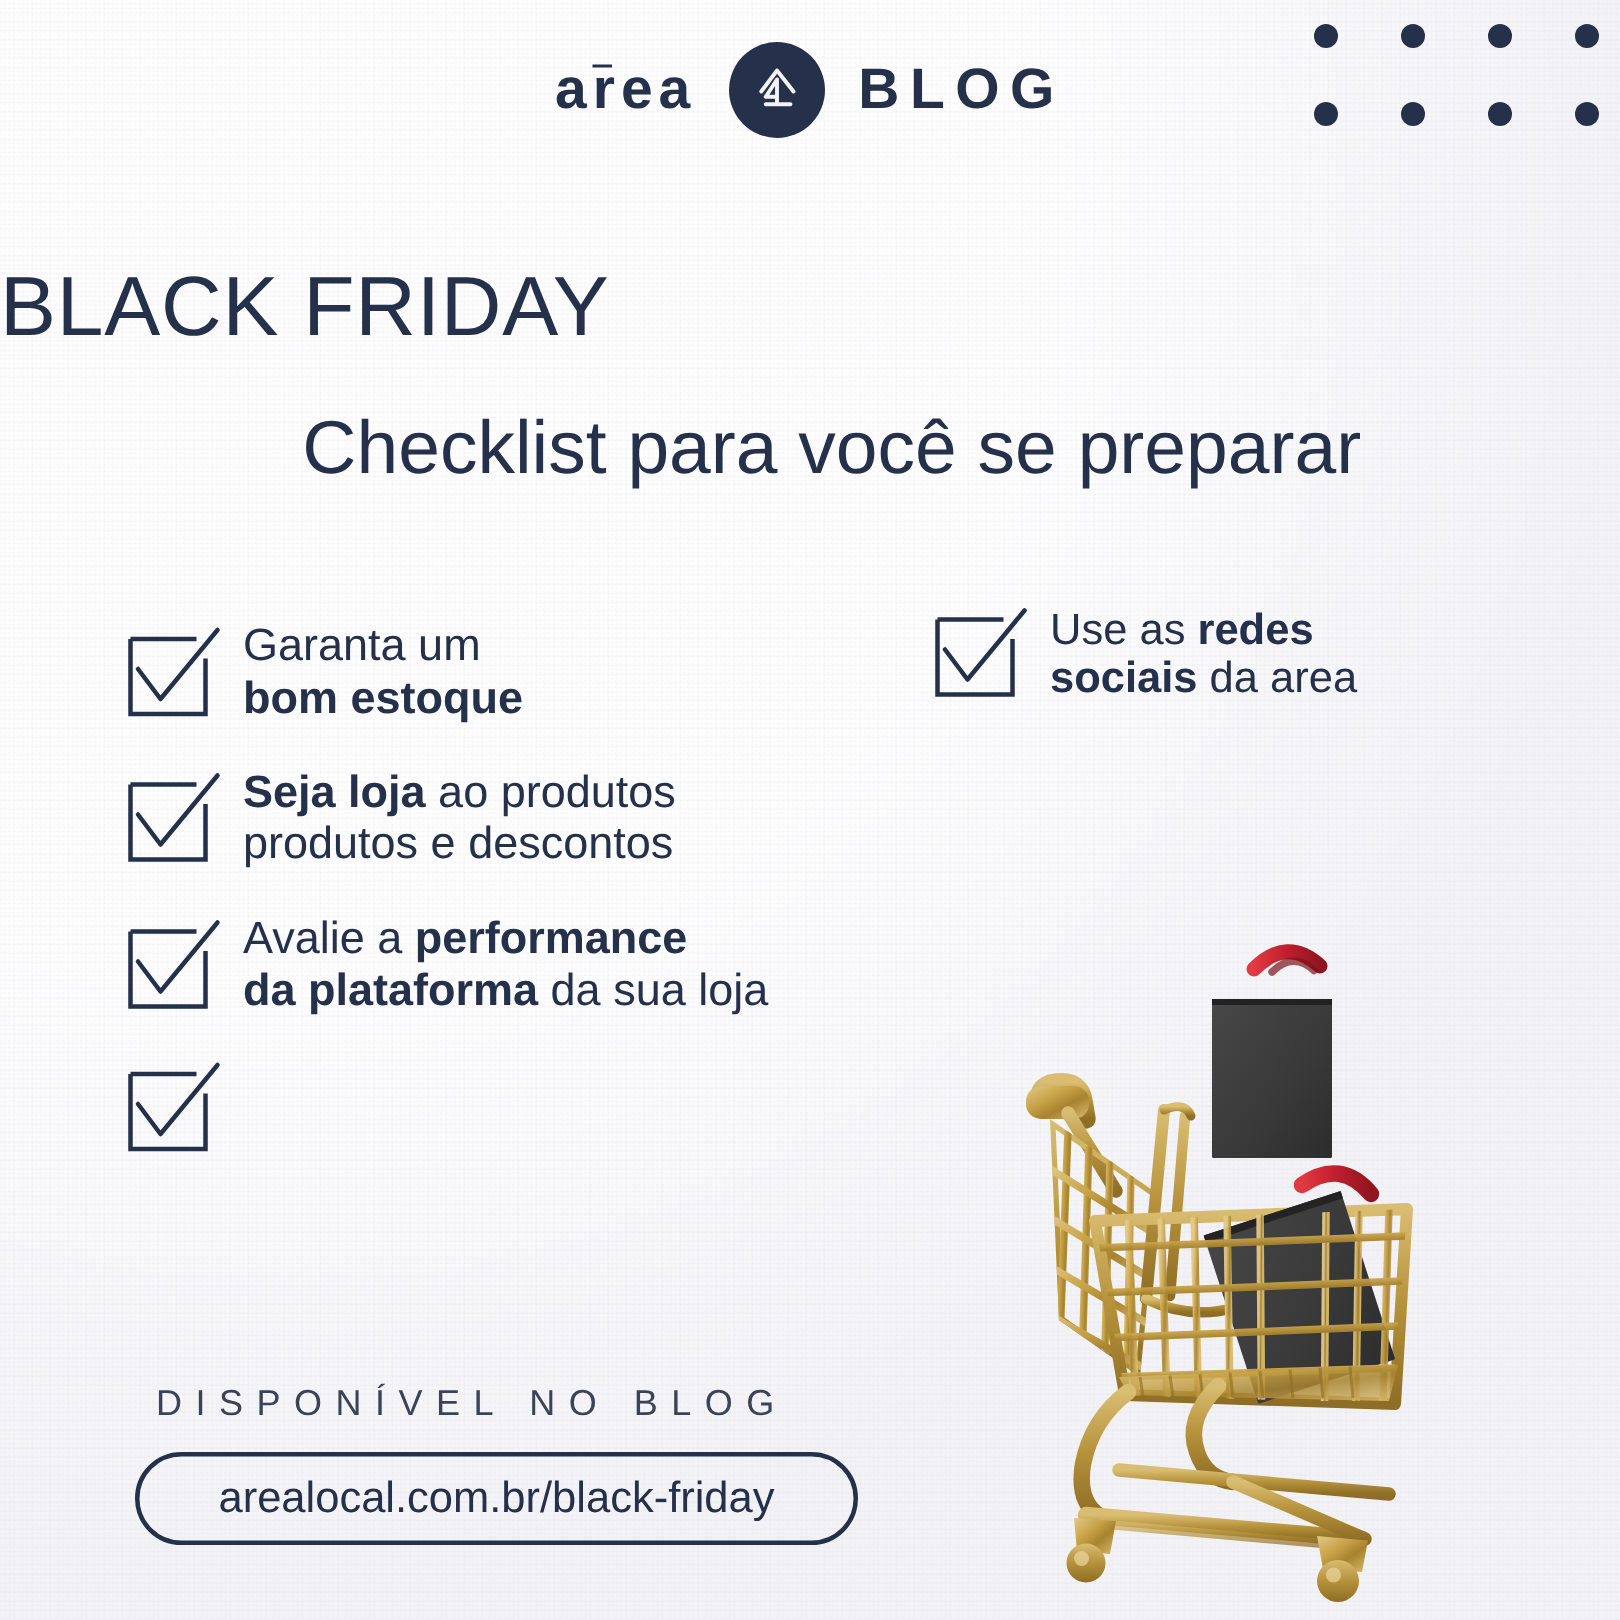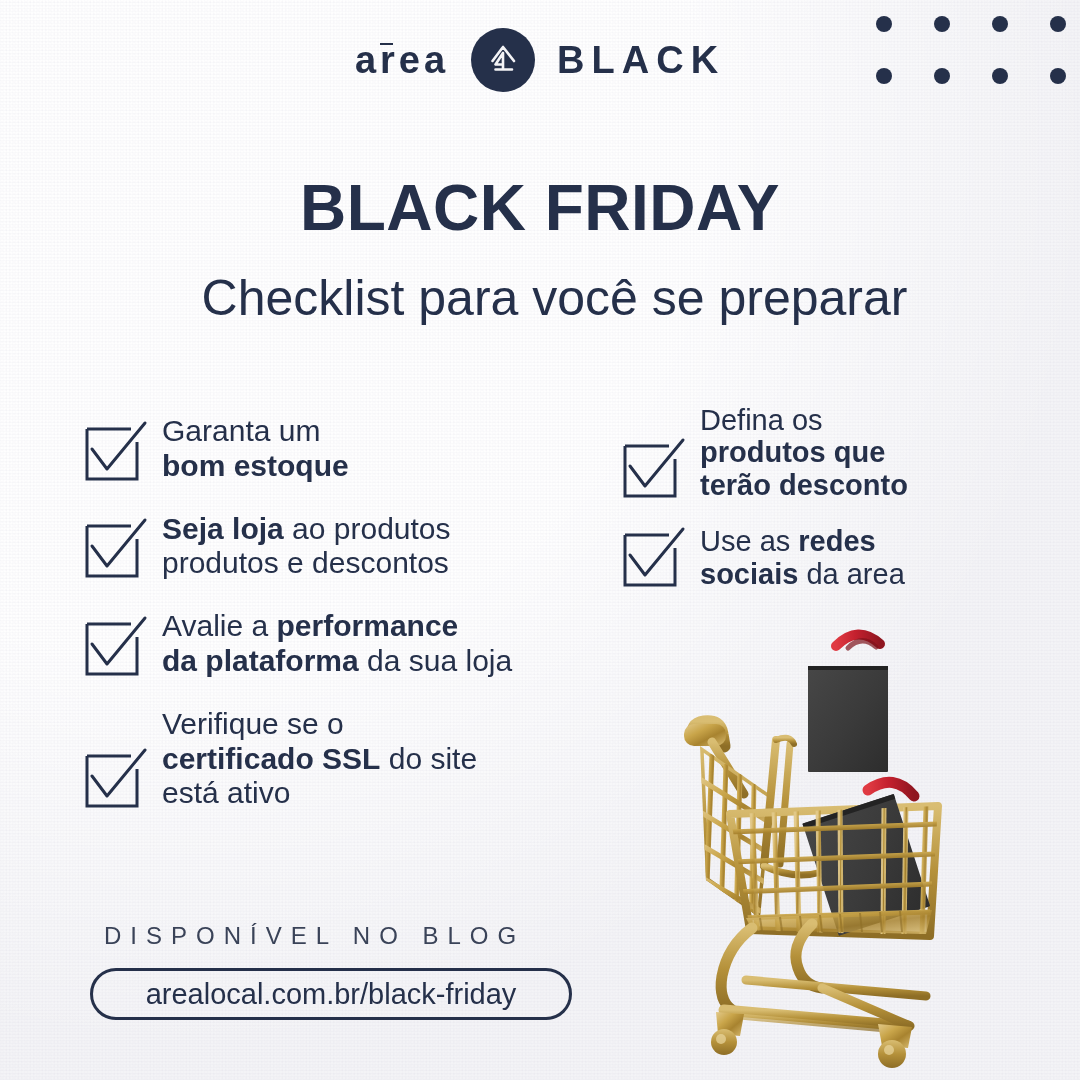--- a/index.html
+++ b/index.html
@@ -50,50 +50,50 @@
   }
 
   
   #dots{position:absolute;top:16px;right:14px;display:grid;
     grid-template-columns:repeat(4,16px);grid-template-rows:repeat(2,16px);
     column-gap:42px;row-gap:36px;}
   .dot{width:16px;height:16px;border-radius:50%;background:#25304a;}
 
   
   #title{
-    position:absolute;top:176px;left:0;right:0;text-align:center;
-    font-size:64px;font-weight:700;letter-spacing:.5px;line-height:1;
+    position:absolute;top:176px;left:0;right:0;text-align:left;
+    font-size:56px;font-weight:400;letter-spacing:.5px;line-height:1;
     color:#25304a;
   }
   #subtitle{
     position:absolute;top:272px;left:0;right:0;text-align:center;
     font-size:50px;font-weight:400;line-height:1.05;color:#25304a;padding-left:29px;
   }
 
   
   .col{position:absolute;}
   #col-left{left:84px;top:412px;width:540px;}
   #col-right{left:622px;top:402px;width:420px;}
 
-  .check-item{display:flex;align-items:flex-end;gap:16px;margin-bottom:26px;}
+  .check-item{display:flex;align-items:center;gap:16px;margin-bottom:26px;}
   #col-right .check-item{margin-bottom:22px;}
   .cbox{flex:0 0 auto;width:62px;height:62px;position:relative;margin-top:4px;}
   .cbox svg{display:block;overflow:visible;}
   .ctext{font-size:30px;line-height:1.16;padding-top:2px;color:#25304a;}
   #col-right .ctext{font-size:29px;line-height:1.12;}
   .ctext b{font-weight:700;}
 
   
   #blog-label{
     position:absolute;left:104px;top:922px;
     font-size:24px;letter-spacing:9px;font-weight:400;color:#3a4358;
   }
   #blog-pill{
     position:absolute;left:90px;top:968px;
-    width:482px;height:52px;border:3px solid #25304a;border-radius:34px;
+    width:482px;height:62px;border:3px solid #25304a;border-radius:34px;
     display:flex;align-items:center;justify-content:center;
     font-size:29px;color:#25304a;box-sizing:border-box;
   }
 
   
   #cart-art{position:absolute;left:660px;top:618px;width:420px;height:462px;}
   #cart-art svg{display:block;}
 </style>
 </head>
 <body>
@@ -116,21 +116,21 @@
   <div id="brand">
     <span class="brand-word left">
       <span>area</span>
       <span class="macron"></span>
     </span>
     <span id="logo-mark">
       <svg width="40" height="40" viewBox="0 0 40 40" aria-hidden="true">
         <path d="M20 7 L31 21 M20 7 L9.5 21 M20 13 L12.5 24.5 L20 24.5 M12.5 29.5 L29 29.5 M20 13 L20 29.5" fill="none" stroke="#f3f3f6" stroke-width="2.6" stroke-linecap="round" stroke-linejoin="round"></path>
       </svg>
     </span>
-    <span class="brand-word right">BLACK</span>
+    <span class="brand-word right">BLOG</span>
   </div>
 
   <div id="title">BLACK FRIDAY</div>
   <div id="subtitle">Checklist para você se preparar</div>
 
   <div class="col" id="col-left">
       <div class="check-item">
         <span class="cbox">
           <svg width="62" height="62" viewBox="0 0 62 62">
             <path d="M3 7 H47 M3 7 V57 H53 V20" fill="none" stroke="#25304a" stroke-width="3"></path>
@@ -166,42 +166,24 @@
           <div><b>da plataforma</b><span> da sua loja</span></div>
         </div>
       </div>
       <div class="check-item">
         <span class="cbox">
           <svg width="62" height="62" viewBox="0 0 62 62">
             <path d="M3 7 H47 M3 7 V57 H53 V20" fill="none" stroke="#25304a" stroke-width="3"></path>
             <path d="M8 27 L23 47 L61 1" fill="none" stroke="#25304a" stroke-width="3" stroke-linecap="round" stroke-linejoin="round"></path>
           </svg>
         </span>
-        <div class="ctext">
-          <div><span>Verifique se o</span></div>
-          <div><b>certificado SSL</b><span> do site</span></div>
-          <div><span>está ativo</span></div>
-        </div>
       </div>
     </div>
 
   <div class="col" id="col-right">
-      <div class="check-item">
-        <span class="cbox">
-          <svg width="62" height="62" viewBox="0 0 62 62">
-            <path d="M3 7 H47 M3 7 V57 H53 V20" fill="none" stroke="#25304a" stroke-width="3"></path>
-            <path d="M8 27 L23 47 L61 1" fill="none" stroke="#25304a" stroke-width="3" stroke-linecap="round" stroke-linejoin="round"></path>
-          </svg>
-        </span>
-        <div class="ctext">
-          <div><span>Defina os</span></div>
-          <div><b>produtos que</b></div>
-          <div><b>terão desconto</b></div>
-        </div>
-      </div>
       <div class="check-item">
         <span class="cbox">
           <svg width="62" height="62" viewBox="0 0 62 62">
             <path d="M3 7 H47 M3 7 V57 H53 V20" fill="none" stroke="#25304a" stroke-width="3"></path>
             <path d="M8 27 L23 47 L61 1" fill="none" stroke="#25304a" stroke-width="3" stroke-linecap="round" stroke-linejoin="round"></path>
           </svg>
         </span>
         <div class="ctext">
           <div><span>Use as </span><b>redes</b></div>
           <div><b>sociais</b><span> da area</span></div>

